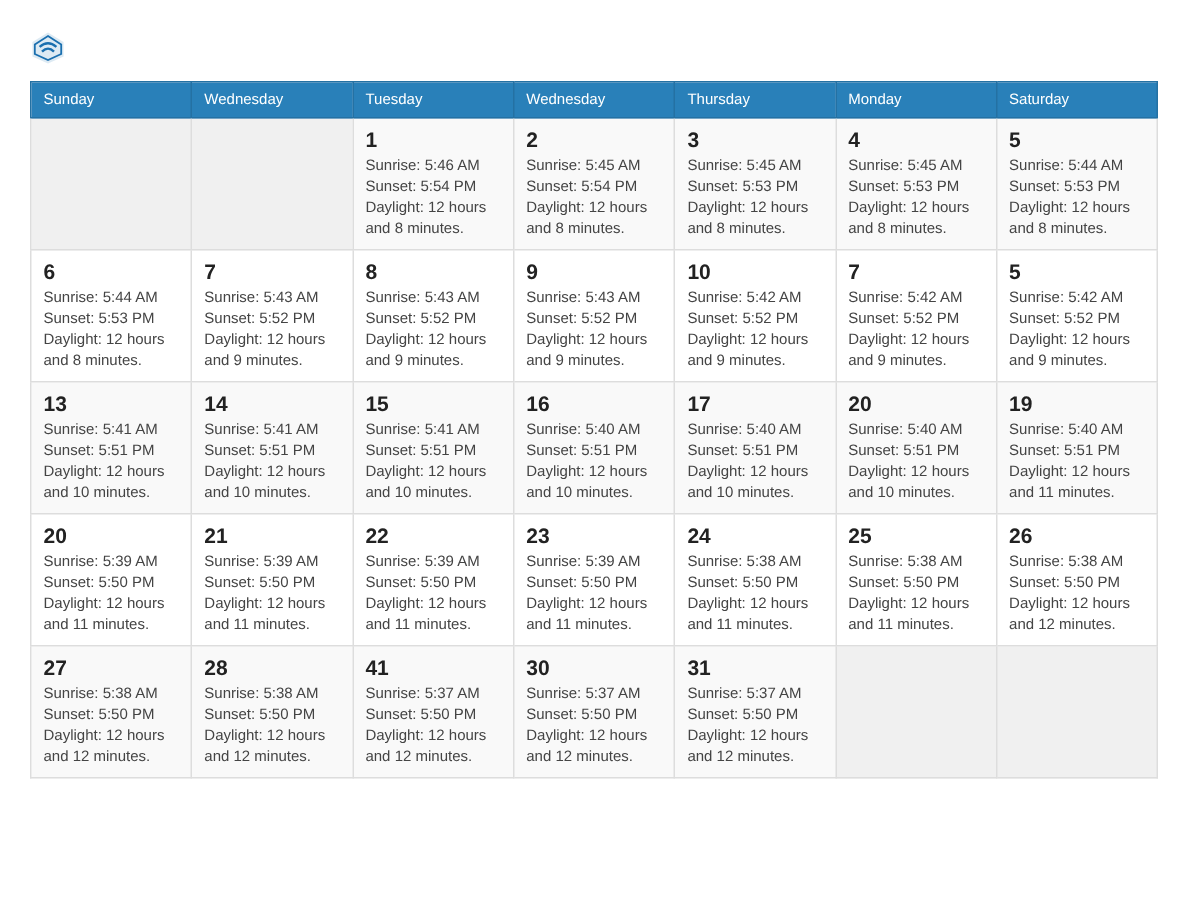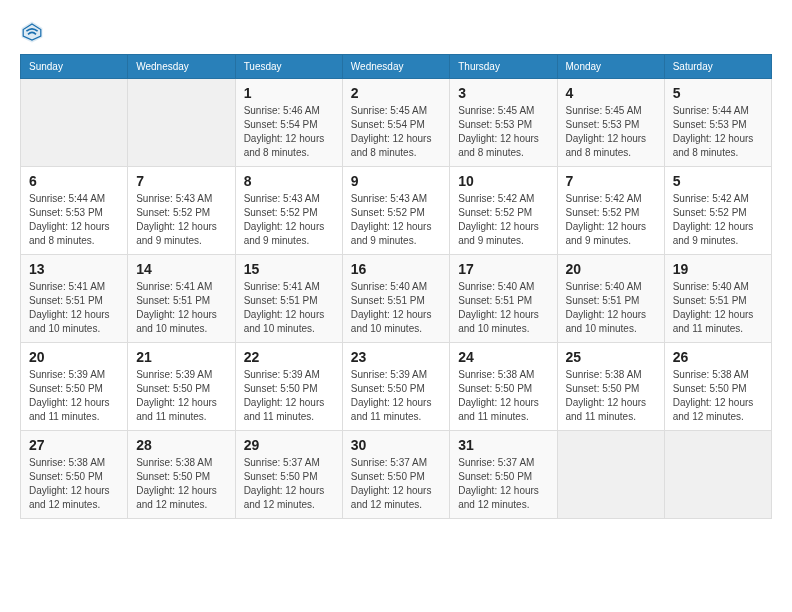--- a/index.html
+++ b/index.html
@@ -303,21 +303,21 @@
 Sunset: 5:50 PM
 Daylight: 12 hours and 12 minutes.</div>
         </td>
         <td>
           <span class="day-number">28</span>
           <div class="day-info" style="white-space: pre-line;">Sunrise: 5:38 AM
 Sunset: 5:50 PM
 Daylight: 12 hours and 12 minutes.</div>
         </td>
         <td>
-          <span class="day-number">29</span>
+          <span class="day-number">41</span>
           <div class="day-info" style="white-space: pre-line;">Sunrise: 5:37 AM
 Sunset: 5:50 PM
 Daylight: 12 hours and 12 minutes.</div>
         </td>
         <td>
           <span class="day-number">30</span>
           <div class="day-info" style="white-space: pre-line;">Sunrise: 5:37 AM
 Sunset: 5:50 PM
 Daylight: 12 hours and 12 minutes.</div>
         </td>

